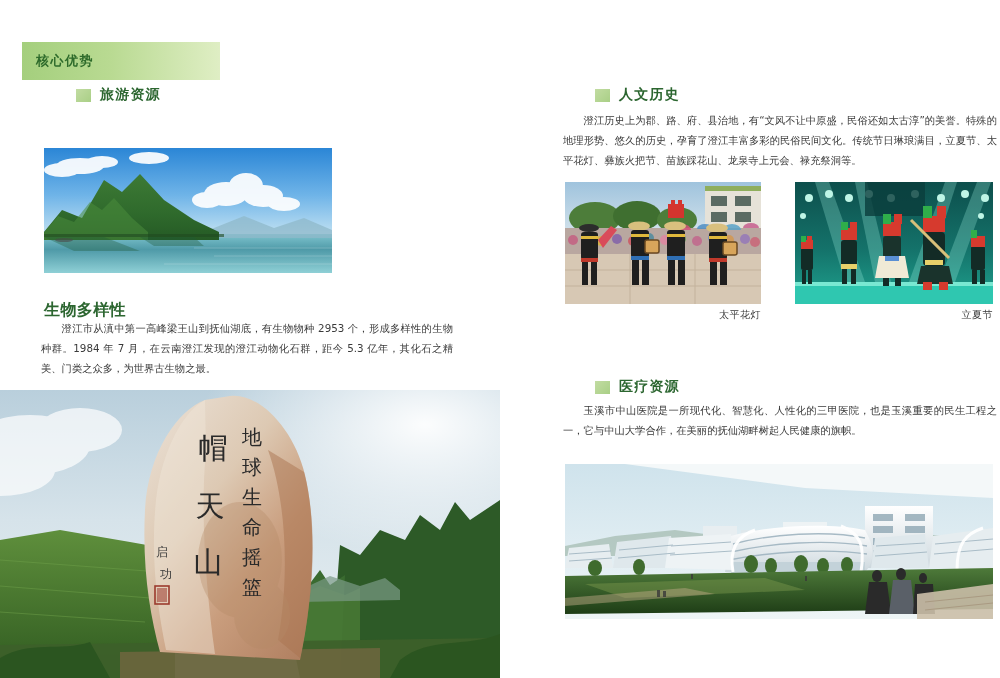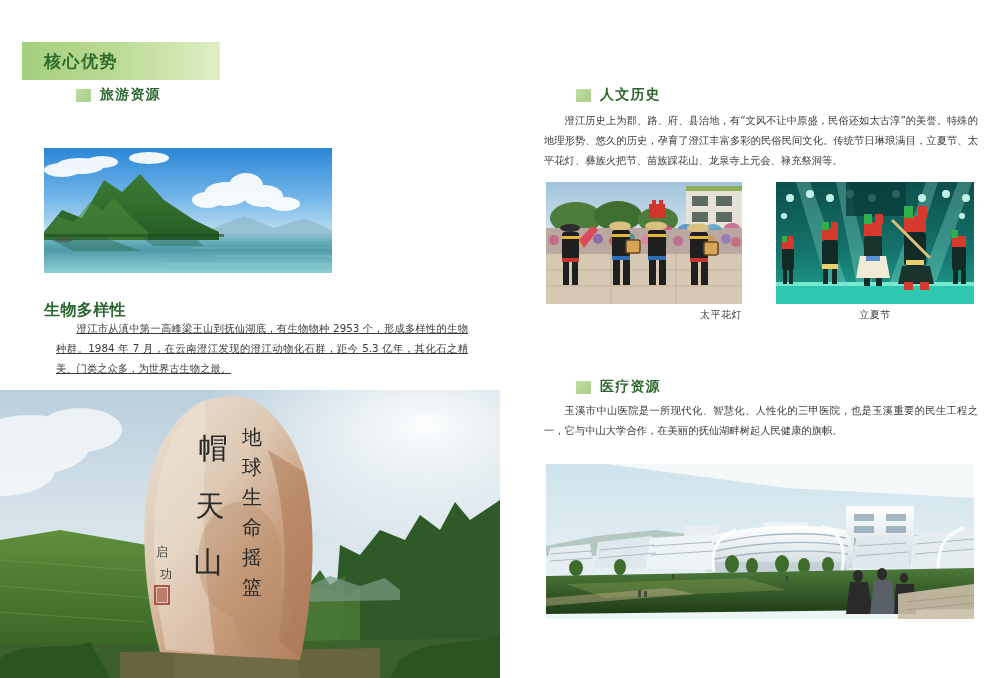--- a/index.html
+++ b/index.html
@@ -13,27 +13,27 @@
 
   
   .banner {
     position: absolute; left: 22px; top: 42px;
     width: 198px; height: 38px;
     background: linear-gradient(90deg, #a4cf7d 0%, #b9da92 45%, #dfeec4 100%);
     display: flex; align-items: center;
   }
   .banner-title {
     font-family: "DejaVu Sans", "Liberation Sans", sans-serif;
-    font-size: 17px; font-weight: bold; color: #2e6b2b;
-    letter-spacing: 1.5px; padding-left: 22px;
+    font-size: 13px; font-weight: bold; color: #2e6b2b;
+    letter-spacing: 1.5px; padding-left: 14px;
   }
 
   
   .col-left  { position: absolute; left: 0px;   top: 0px; width: 500px; height: 678px; }
-  .col-right { position: absolute; left: 544px; top: 0px; width: 434px; height: 678px; }
+  .col-right { position: absolute; left: 563px; top: 0px; width: 434px; height: 678px; }
 
   
   .sec-head { display: flex; align-items: center; gap: 9px; margin-left: 32px; }
   .sec-marker {
     width: 15px; height: 13px; flex: none;
     background: linear-gradient(135deg, #c2dca2 0%, #a9cf86 100%);
   }
   .sec-title {
     font-family: "DejaVu Serif", "Liberation Serif", serif;
     font-size: 14px; font-weight: bold; color: #2c6630;
@@ -56,30 +56,30 @@
     font-family: "DejaVu Sans", "Liberation Sans", sans-serif;
     font-size: 10px; color: #3a3a3a; text-align: right; letter-spacing: .5px;
   }
 
   
   .l-head1 { position: absolute; left: 44px; top: 86px; }
   .l-para1 { position: absolute; left: 44px; top: 110px; width: 412px; }
   .lake-wrap { position: absolute; left: 44px; top: 148px; width: 288px; height: 125px; overflow: hidden; }
   .l-side { position: absolute; left: 348px; top: 148px; width: 108px; }
   .l-head2 { position: absolute; left: 44px; top: 300px; }
-  .l-para2 { position: absolute; left: 56px; top: 318px; width: 412px; text-decoration: underline; }
+  .l-para2 { position: absolute; left: 41px; top: 318px; width: 412px; }
   .stone-wrap { position: absolute; left: 0px; top: 390px; width: 500px; height: 288px; overflow: hidden; }
 
   
   .r-head1 { position: absolute; left: 0px;   top: 86px; }
   .r-para1 { position: absolute; left: 0px;   top: 110px; width: 434px; }
   .ph1 { position: absolute; left: 2px;   top: 182px; width: 196px; height: 122px; overflow: hidden; }
   .ph2 { position: absolute; left: 232px; top: 182px; width: 198px; height: 122px; overflow: hidden; }
   .cap1 { position: absolute; left: 2px;   top: 308px; width: 196px; }
-  .cap2 { position: absolute; left: 232px; top: 308px; width: 198px; text-align: center; }
+  .cap2 { position: absolute; left: 232px; top: 308px; width: 198px; }
   .r-head2 { position: absolute; left: 0px; top: 378px; }
   .r-para2 { position: absolute; left: 0px; top: 400px; width: 434px; }
   .hosp { position: absolute; left: 2px; top: 464px; width: 428px; height: 155px; overflow: hidden; }
 
   
   .pic { width: 100%; height: 100%; display: block; }
 </style>
 </head>
 <body>
 

